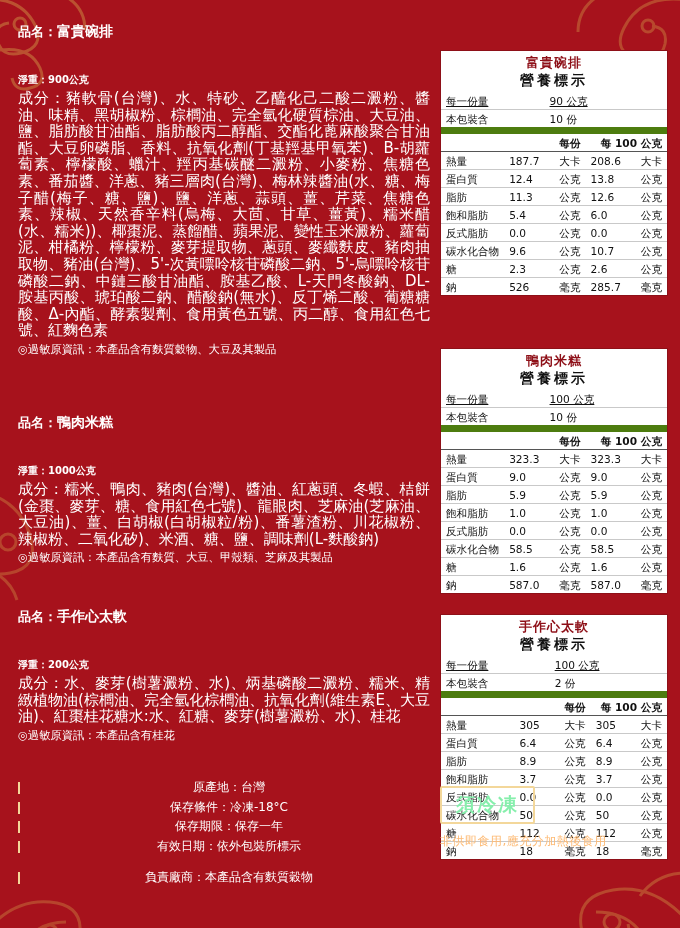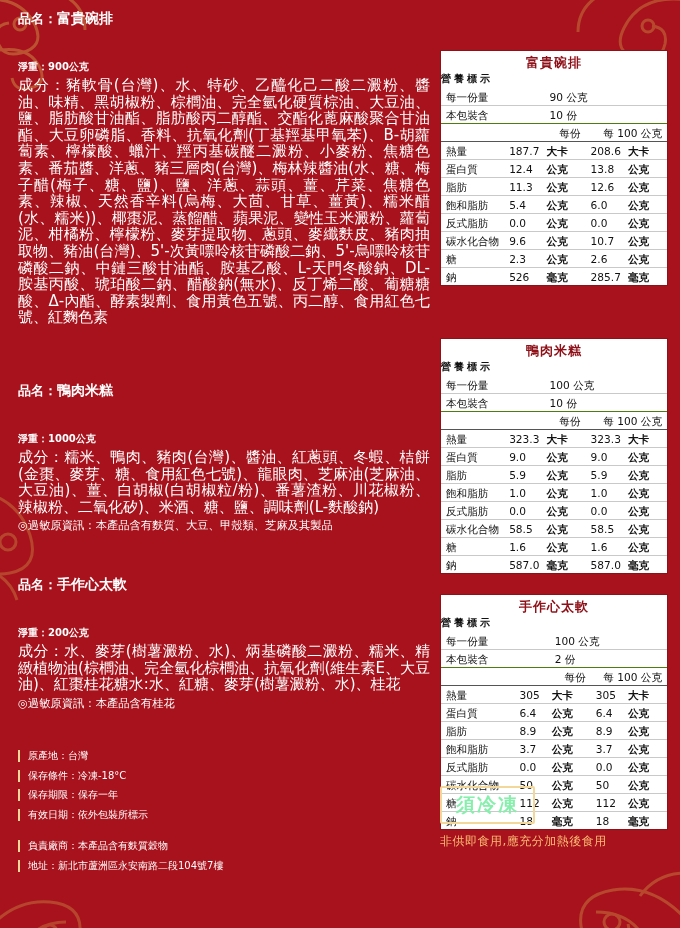--- a/index.html
+++ b/index.html
@@ -16,77 +16,77 @@
   .deco svg{display:block;}
   .deco-tl{top:-10px;left:-10px;opacity:.55;}
   .deco-tr{top:-14px;right:-6px;opacity:.5;}
   .deco-ml{top:470px;left:-40px;opacity:.5;}
   .deco-bl{bottom:-30px;left:-20px;opacity:.5;}
   .deco-br{bottom:-26px;right:-20px;opacity:.5;}
 
   .page{position:absolute;inset:0;}
 
   .left{
-    position:absolute;left:18px;top:8px;width:412px;
+    position:absolute;left:18px;top:21px;width:412px;
   }
   .right{
     position:absolute;left:440px;top:50px;width:228px;
   }
 
   .prod{margin-bottom:0;}
   .name-row{font-size:13px;line-height:20px;font-weight:bold;margin-bottom:1px;}
   .name-row .label{font-weight:bold;}
   .name-row .value{font-weight:bold;font-size:14px;}
   .weight-row{font-size:10px;line-height:19px;font-weight:bold;margin-bottom:1px;margin-top:28px;}
   .ingred{font-size:15px;line-height:16.6px;text-align:justify;}
   .allergen{font-size:11.3px;line-height:17px;margin-top:2px;}
 
   .gap-a{height:54px;}
   .gap-b{height:40px;}
   .gap-c{height:30px;}
 
   .info-block{margin-top:4px;}
   .info-line{
-    font-size:10px;line-height:19.5px;
-    padding-left:10px;position:relative;
+    font-size:12px;line-height:19.5px;
+    padding-left:10px;position:relative;text-align:center;
   }
   .info-line:before{
     content:"";position:absolute;left:0;top:4px;
     width:2px;height:12px;background:#f3d79a;
   }
   .info-gap{height:12px;}
 
   
   .nut{
     background:#ffffff;color:#111;
     border:1px solid #8e1018;
     margin-bottom:14px;
     font-size:10.5px;
   }
   .nut .t-title{
     text-align:center;font-weight:bold;font-size:13px;
     color:#8e1018;padding:3px 0 0;
     letter-spacing:1px;
   }
   .nut .t-sub{
-    font-weight:bold;font-size:10px;
+    text-align:center;font-weight:bold;font-size:14px;
     color:#111;padding:0 0 2px;letter-spacing:3px;
   }
   table.nt{border-collapse:collapse;width:100%;}
   table.nt td{
     padding:1.5px 5px;
     font-size:10.6px;
     line-height:14px;
     border-top:1px solid #c9c9c9;
   }
-  table.nt tr.serv td{border-top:none;}
+  table.nt tr.serv td{border-top:none;text-decoration:underline;}
   table.nt td.lab{text-align:left;white-space:nowrap;}
   table.nt td.v1,table.nt td.v2{text-align:left;white-space:nowrap;}
-  table.nt td.u1,table.nt td.u2{text-align:left;white-space:nowrap;padding-left:2px;width:34px;font-weight:bold;}
-  table.nt tr.hdr td{font-weight:normal;border-top:1px solid #4d7c0f;border-bottom:1px solid #555;text-align:right;}
+  table.nt td.u1,table.nt td.u2{text-align:right;white-space:nowrap;padding-left:2px;width:34px;}
+  table.nt tr.hdr td{font-weight:bold;border-top:7px solid #4d7c0f;border-bottom:1px solid #555;text-align:right;}
   table.nt tr.hdr td.lab{text-align:left;}
   table.nt tr.energy td{border-top:none;}
 
   .frozen-box{
     border:2px solid #f3d79a;
     color:#86efac;
     display:inline-block;
     padding:4px 14px;
     font-size:19px;font-weight:bold;
     letter-spacing:2px;
@@ -156,20 +156,23 @@
     <div class="prod">
       <div class="name-row">
         <span class="label">品名：</span><span class="value">富貴碗排</span>
       </div>
       <div class="weight-row">
         <span>淨重：</span><span>900公克</span>
       </div>
       <div class="ingred">
         <span>成分：</span><span>豬軟骨(台灣)、水、特砂、乙醯化己二酸二澱粉、醬油、味精、黑胡椒粉、棕櫚油、完全氫化硬質棕油、大豆油、鹽、脂肪酸甘油酯、脂肪酸丙二醇酯、交酯化蓖麻酸聚合甘油酯、大豆卵磷脂、香料、抗氧化劑(丁基羥基甲氧苯)、B-胡蘿蔔素、檸檬酸、蠟汁、羥丙基碳醚二澱粉、小麥粉、焦糖色素、番茄醬、洋蔥、豬三層肉(台灣)、梅林辣醬油(水、糖、梅子醋(梅子、糖、鹽)、鹽、洋蔥、蒜頭、薑、芹菜、焦糖色素、辣椒、天然香辛料(烏梅、大茴、甘草、薑黃)、糯米醋(水、糯米))、椰棗泥、蒸餾醋、蘋果泥、變性玉米澱粉、蘿蔔泥、柑橘粉、檸檬粉、麥芽提取物、蔥頭、麥纖麩皮、豬肉抽取物、豬油(台灣)、5'-次黃嘌呤核苷磷酸二鈉、5'-烏嘌呤核苷磷酸二鈉、中鏈三酸甘油酯、胺基乙酸、L-天門冬酸鈉、DL-胺基丙酸、琥珀酸二鈉、醋酸鈉(無水)、反丁烯二酸、葡糖糖酸、Δ-內酯、酵素製劑、食用黃色五號、丙二醇、食用紅色七號、紅麴色素</span>
       </div>
+      <div class="allergen">
+        <span>◎過敏原資訊：</span><span>本產品含有麩質穀物、大豆及其製品</span>
+      </div>
     </div>
 
     <div class="gap-a"></div>
 
     <div class="prod">
       <div class="name-row">
         <span class="label">品名：</span><span class="value">鴨肉米糕</span>
       </div>
       <div class="weight-row">
         <span>淨重：</span><span>1000公克</span>
@@ -212,23 +215,20 @@
         <span>保存期限：</span><span>保存一年</span>
       </div>
       <div class="info-line">
         <span>有效日期：</span><span>依外包裝所標示</span>
       </div>
 
       <div class="info-gap"></div>
 
       <div class="info-line">
         <span>負責廠商：</span><span>本產品含有麩質穀物</span>
-      </div>
-      <div class="info-line">
-        <span>地址：</span><span>新北市蘆洲區永安南路二段104號7樓</span>
       </div>
     </div>
   </div>
 
   <div class="right">
 
     <div class="nut">
       <div class="t-title">富貴碗排</div>
       <div class="t-sub">營養標示</div>
       <table class="nt">

